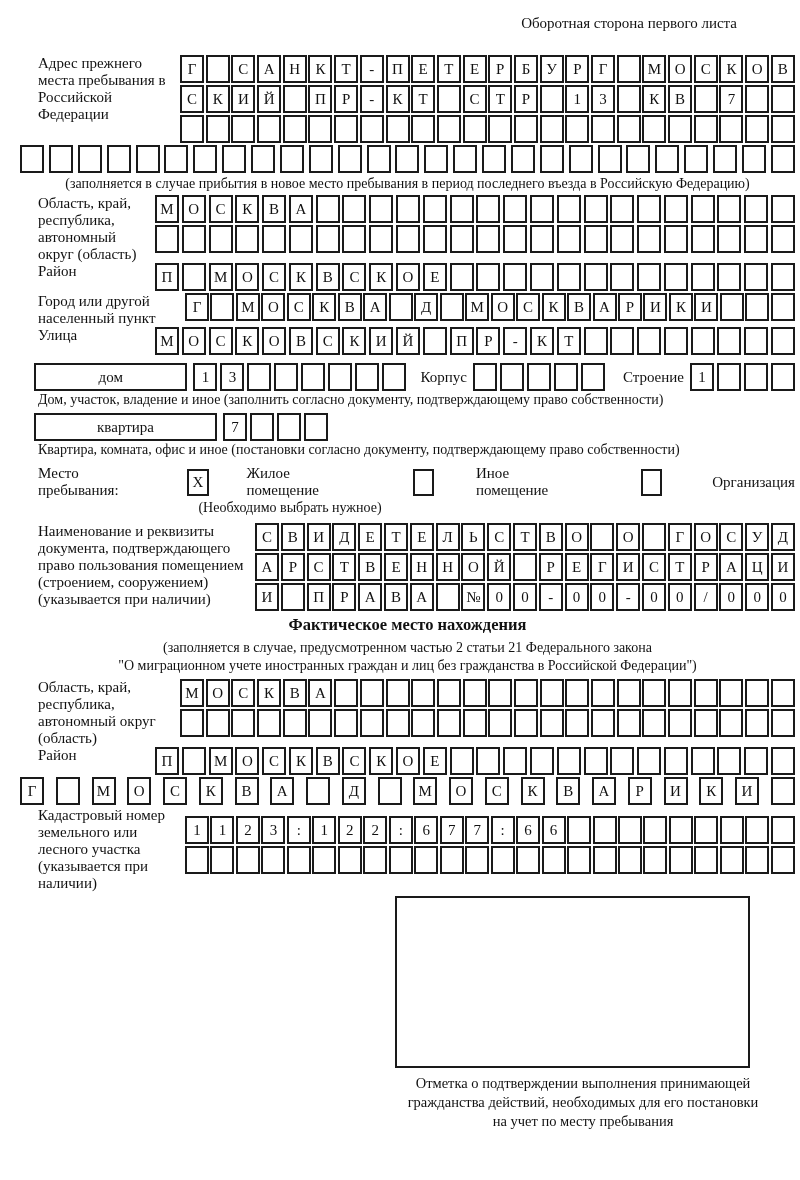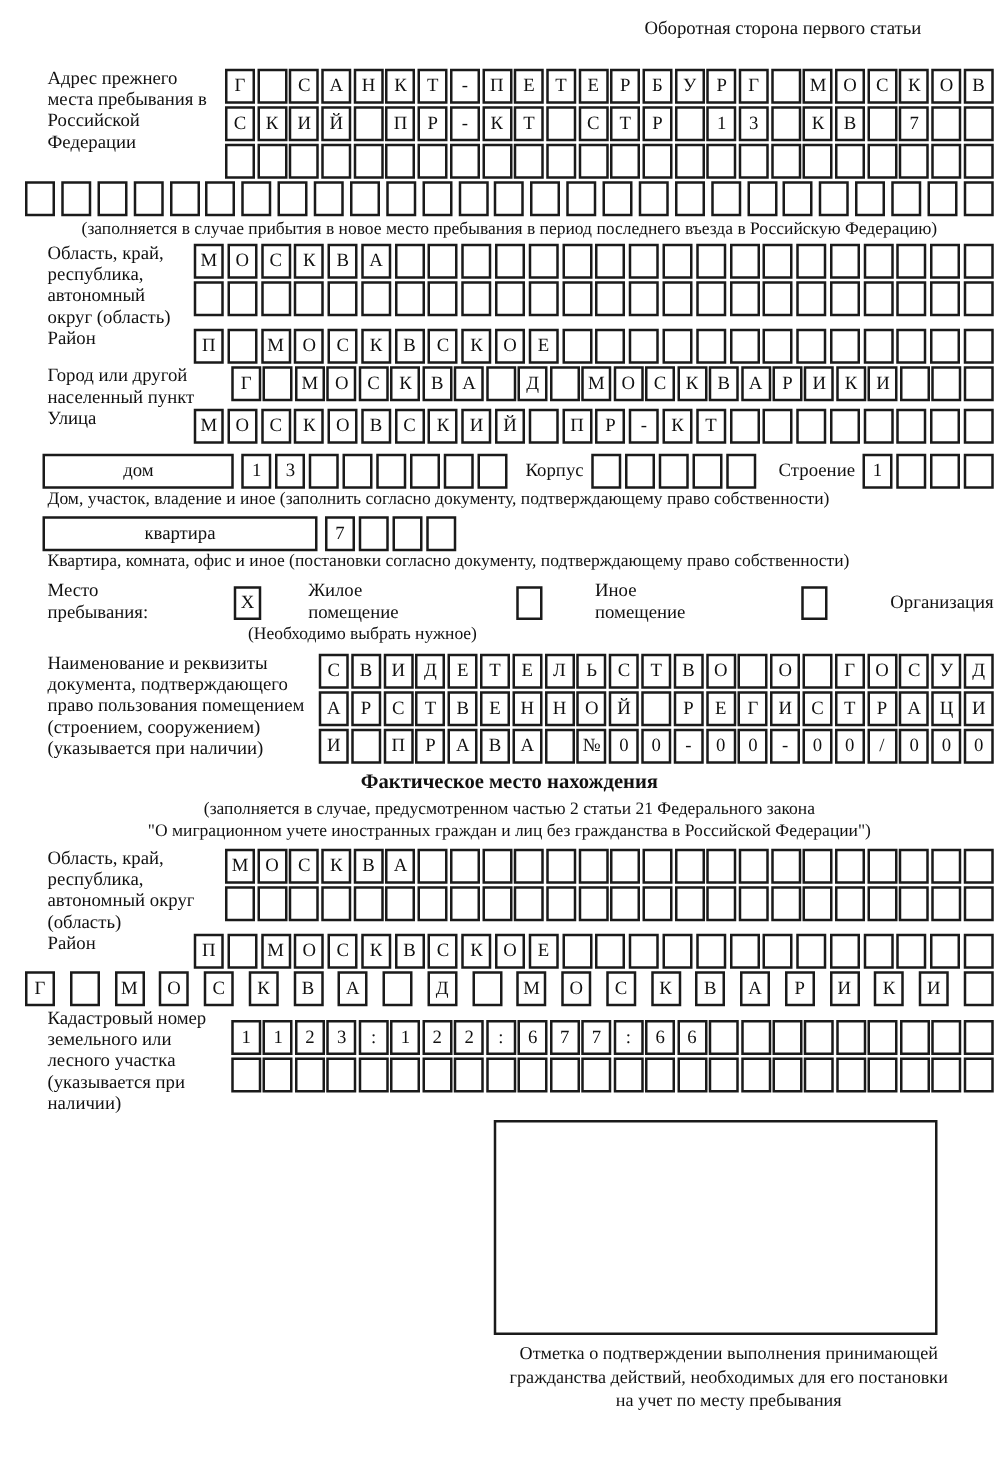--- a/index.html
+++ b/index.html
@@ -36,21 +36,21 @@
 
   .mt2{margin-top:2px;}.mt4{margin-top:4px;}.mt6{margin-top:6px;}
   .mt22{margin-top:22px;}
   .pl18{padding-left:18px;}
 </style>
 </head>
 <body>
 
 <div class="page">
 
-  <div class="header-note">Оборотная сторона первого статьи</div>
+  <div class="header-note">Оборотная сторона первого листа</div>
 
   <div class="field mt22">
     <div class="label" style="width:160px">Адрес прежнего места пребывания в Российской Федерации</div>
     <div class="rows">
       <div class="char-row">
           <span class="cell">Г</span>
           <span class="cell"></span>
           <span class="cell">С</span>
           <span class="cell">А</span>
           <span class="cell">Н</span>
@@ -338,21 +338,21 @@
     <div class="cells-inline">
         <span class="cell">1</span>
         <span class="cell"></span>
         <span class="cell"></span>
         <span class="cell"></span>
       </div>
   </div>
   <div class="caption pl18">Дом, участок, владение и иное (заполнить согласно документу, подтверждающему право собственности)</div>
 
   <div class="house-row mt4">
-    <div class="label-box" style="width:220px">квартира</div>
+    <div class="label-box" style="width:183px">квартира</div>
     <div class="cells-inline" style="margin-left:6px">
         <span class="cell">7</span>
         <span class="cell"></span>
         <span class="cell"></span>
         <span class="cell"></span>
       </div>
   </div>
   <div class="caption pl18">Квартира, комната, офис и иное (постановки согласно документу, подтверждающему право собственности)</div>
 
   <div class="stay-row mt6">

